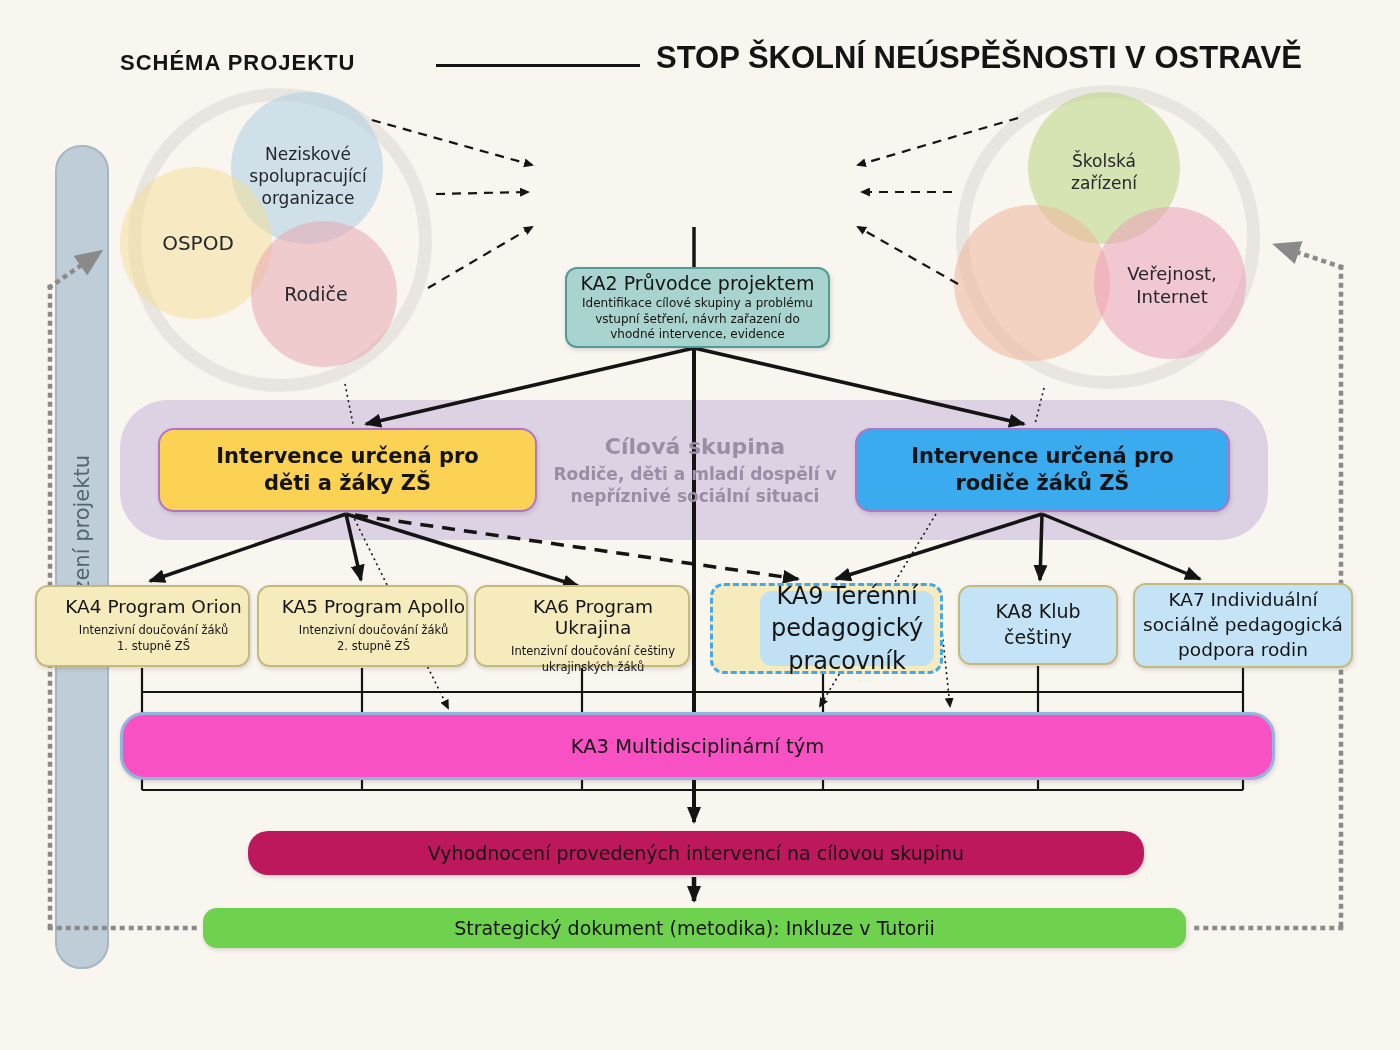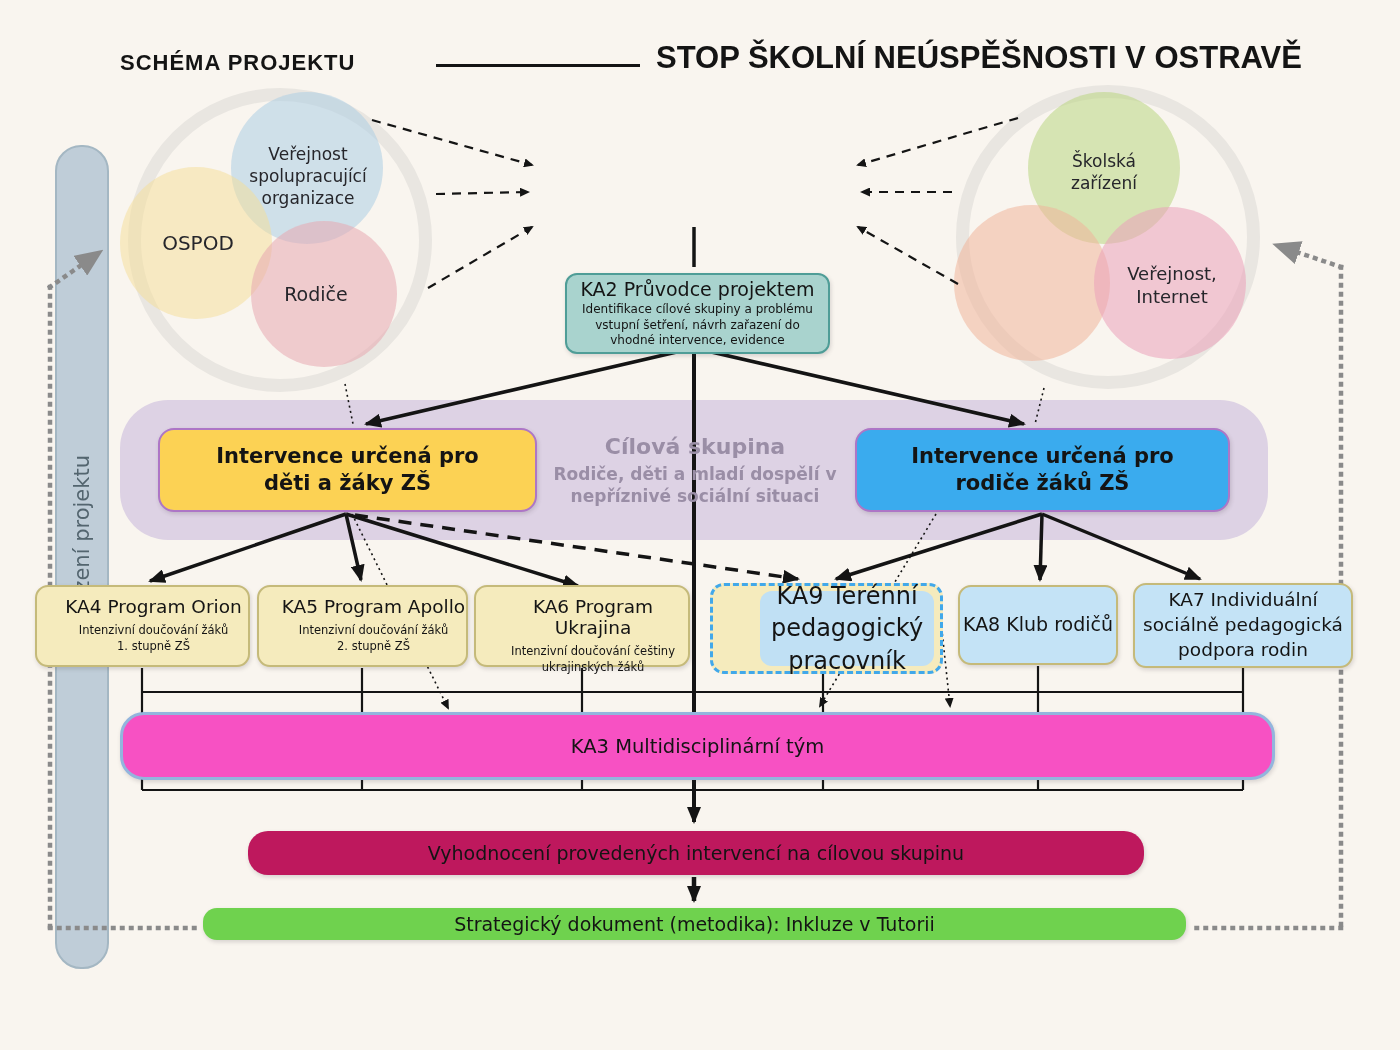--- a/index.html
+++ b/index.html
@@ -24,21 +24,21 @@
   
   .venn-ring{border:13px solid #e9e6e1;border-radius:50%;}
   .venn-circle{border-radius:50%;}
   .venn-label{font-size:17px;text-align:center;line-height:1.3;color:#26262b;}
   
   .box{box-sizing:border-box;display:flex;flex-direction:column;align-items:center;
     justify-content:center;text-align:center;box-shadow:1px 2px 4px rgba(60,50,60,.18);}
   .entry-box{left:537px;top:162px;width:316px;height:65px;background:#d9a3e3;
     border:3px solid #a569c4;border-radius:16px;font-size:28px;font-weight:bold;}
   .ka2-box{left:565px;top:267px;width:265px;height:81px;background:#a9d3ce;
-    border:2.5px solid #4f9d97;border-radius:12px;padding:4px 6px;margin-top:6px;}
+    border:2.5px solid #4f9d97;border-radius:12px;padding:4px 6px;}
   .ka2-title{font-size:19px;}
   .ka2-desc{font-size:12px;line-height:1.3;margin-top:2px;}
   .band{left:120px;top:400px;width:1148px;height:140px;background:#ddd2e4;border-radius:48px;box-shadow:none;}
   .target-text{left:545px;top:434px;width:300px;text-align:center;color:#9a8ea6;}
   .target-title{font-size:22px;font-weight:bold;}
   .target-desc{font-size:17px;font-weight:bold;line-height:1.3;margin-top:4px;}
   .int-box{width:379px;height:84px;border:2.5px solid #ad76c6;border-radius:16px;
     font-size:21px;font-weight:bold;line-height:1.3;}
   .int-children{left:158px;top:428px;background:#fcd254;}
   .int-parents{left:855px;top:428px;width:375px;background:#3aabee;}
@@ -53,21 +53,21 @@
   .ka9-inner{position:absolute;top:5px;bottom:5px;left:47px;right:6px;background:#c0e0f4;
     border-radius:12px;display:flex;align-items:center;justify-content:center;
     font-size:24px;line-height:1.35;text-align:center;}
   .blue-prog{background:#c4e3f6;border:2px solid #c5ba7a;border-radius:13px;font-size:19px;line-height:1.35;}
   .ka8-box{left:958px;top:585px;width:160px;height:80px;}
   .ka7-box{left:1133px;top:583px;width:220px;height:85px;font-size:18.5px;}
   .ka3-bar{left:120px;top:712px;width:1155px;height:68px;background:#f751c3;
     border:3px solid #93b5dd;border-radius:24px;font-size:19.5px;}
   .eval-bar{left:248px;top:831px;width:896px;height:44px;background:#be185d;
     border-radius:20px;font-size:19px;}
-  .strategy-bar{left:203px;top:908px;width:983px;height:32px;background:#6fd24e;
+  .strategy-bar{left:203px;top:908px;width:983px;height:40px;background:#6fd24e;
     border-radius:14px;font-size:19px;}
   .z1{z-index:1;} .z2{z-index:2;} .z3{z-index:3;}
   svg.lines{left:0;top:0;pointer-events:none;}
 </style>
 </head>
 <body>
 
 <div class="canvas">
 
   <div class="abs schema-label z3">SCHÉMA PROJEKTU</div>
@@ -75,21 +75,21 @@
   <div class="abs main-title z3">STOP ŠKOLNÍ NEÚSPĚŠNOSTI V OSTRAVĚ</div>
 
   <div class="abs ka1-bar z1">
     <span class="ka1-label">KA1 Řízení projektu</span>
   </div>
 
   <div class="abs venn-ring z1" style="left:128px;top:88px;width:278px;height:278px;"></div>
   <div class="abs venn-circle z1" style="left:231px;top:92px;width:152px;height:152px;background:rgba(173,205,227,.55);"></div>
   <div class="abs venn-circle z1" style="left:120px;top:167px;width:152px;height:152px;background:rgba(246,222,150,.5);"></div>
   <div class="abs venn-circle z1" style="left:251px;top:221px;width:146px;height:146px;background:rgba(231,168,176,.55);"></div>
-  <div class="abs venn-label pre z3" style="left:222px;top:143px;width:172px;">Veřejnost
+  <div class="abs venn-label pre z3" style="left:222px;top:143px;width:172px;">Neziskové
 spolupracující
 organizace</div>
   <div class="abs venn-label z3" style="left:150px;top:230px;width:96px;font-size:20px;">OSPOD</div>
   <div class="abs venn-label z3" style="left:266px;top:282px;width:100px;font-size:19px;">Rodiče</div>
 
   <div class="abs venn-ring z1" style="left:956px;top:85px;width:278px;height:278px;"></div>
   <div class="abs venn-circle z1" style="left:1028px;top:92px;width:152px;height:152px;background:rgba(186,213,130,.55);"></div>
   <div class="abs venn-circle z1" style="left:954px;top:205px;width:156px;height:156px;background:rgba(240,180,155,.55);"></div>
   <div class="abs venn-circle z1" style="left:1094px;top:207px;width:152px;height:152px;background:rgba(235,160,185,.55);"></div>
   <div class="abs venn-label pre z3" style="left:1032px;top:150px;width:144px;">Školská
@@ -220,21 +220,21 @@
 ukrajinských žáků</div>
   </div>
   <div class="abs ka9-box z3" style="position:absolute;">
     <div class="ka9-inner">
       <span class="pre">KA9 Terénní
 pedagogický
 pracovník</span>
     </div>
   </div>
   <div class="abs box blue-prog ka8-box z3">
-    <span>KA8 Klub rodičů</span>
+    <span>KA8 Klub češtiny</span>
   </div>
   <div class="abs box blue-prog ka7-box z3">
     <span class="pre">KA7 Individuální
 sociálně pedagogická
 podpora rodin</span>
   </div>
 
   <div class="abs box ka3-bar z3">
     <span>KA3 Multidisciplinární tým</span>
   </div>

